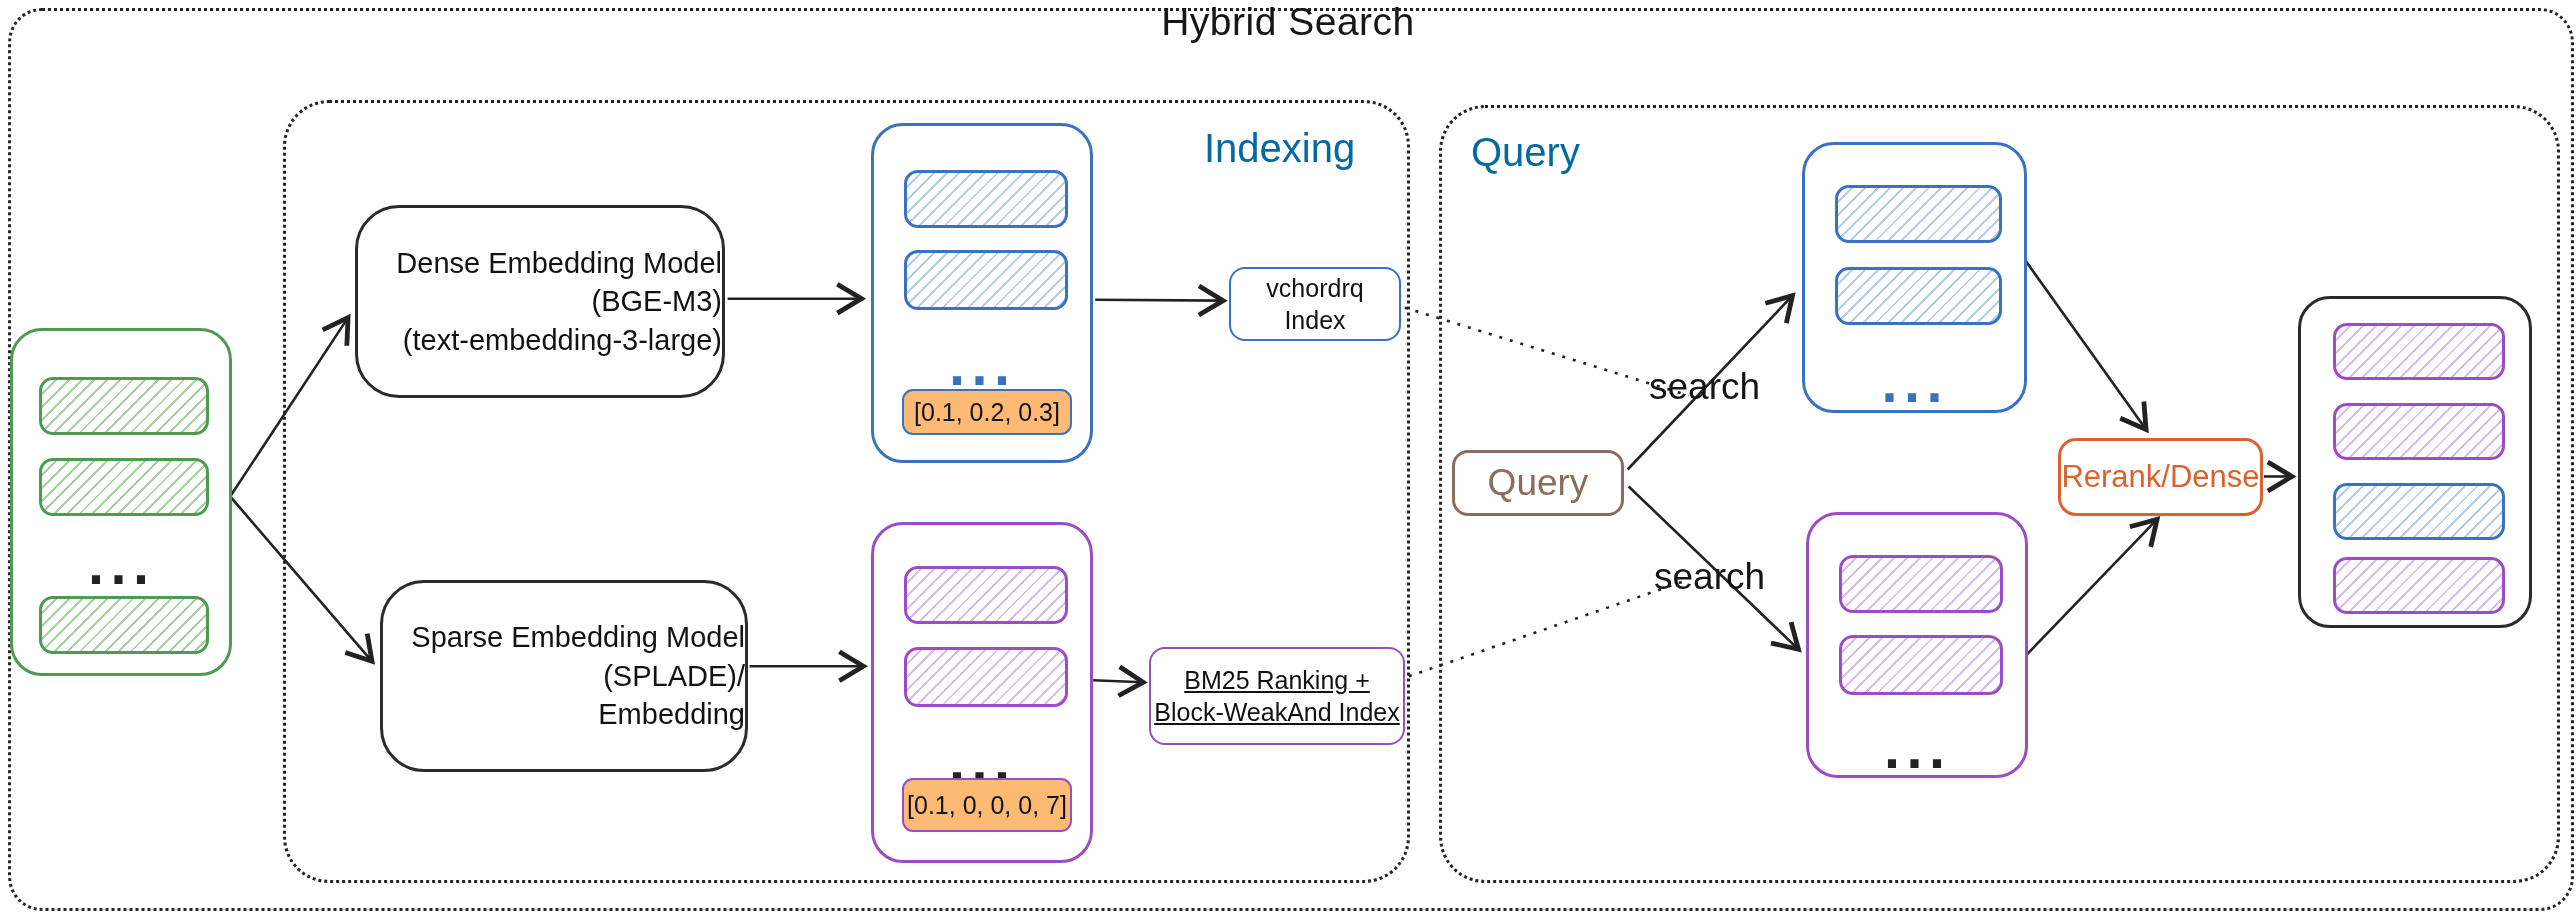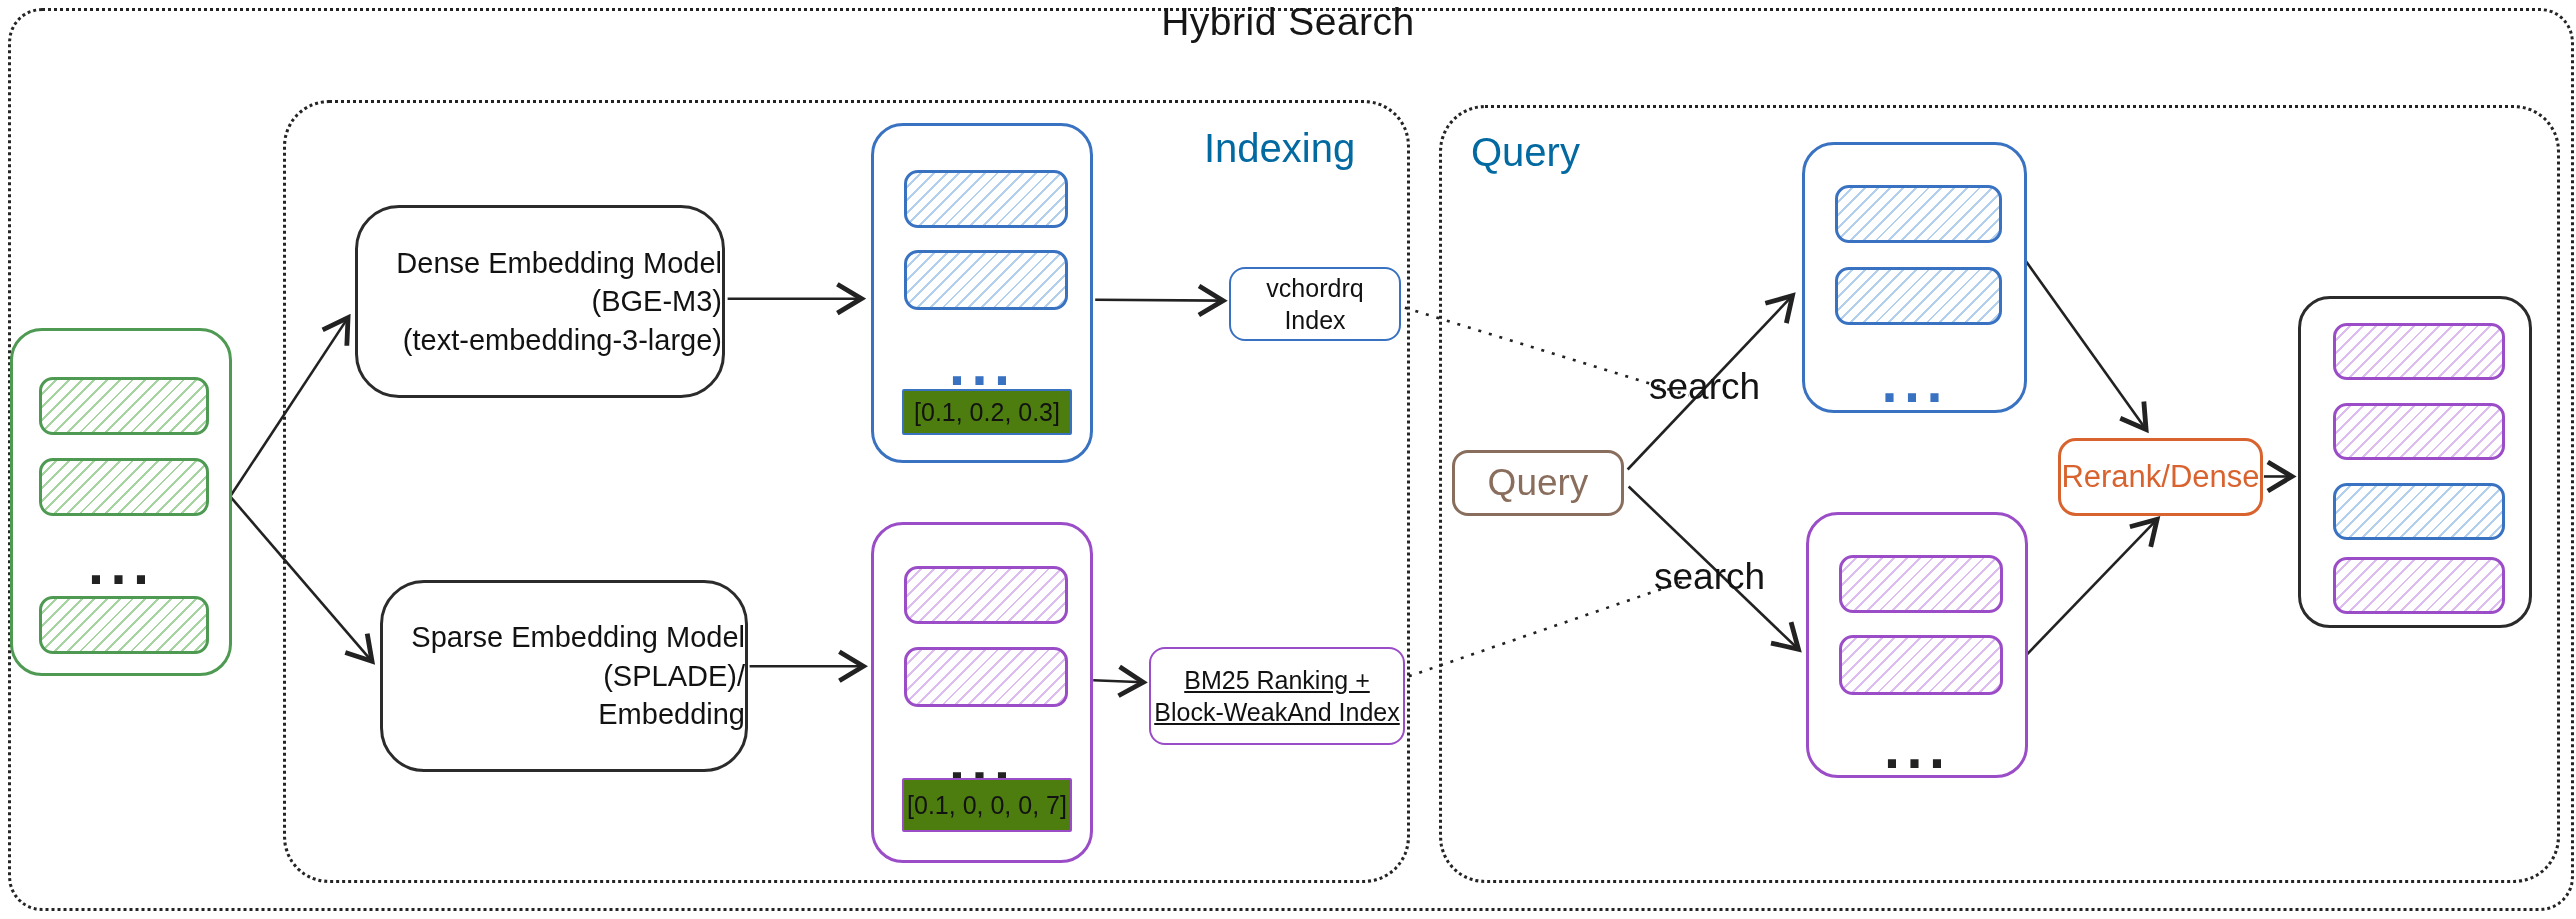--- a/index.html
+++ b/index.html
@@ -50,22 +50,22 @@
     border:3px solid var(--c-purple,#9b4dc8);
     background-image:repeating-linear-gradient(135deg,var(--c-purple_hatch,#ddbcf0) 0 2px,rgba(0,0,0,0) 2px 9px);
   }
   .dots{
     position:absolute;left:0;width:100%;text-align:center;
     font-weight:900;font-size:46px;letter-spacing:5px;line-height:0.25;color:#222;
     font-family:"DejaVu Sans", sans-serif;
   }
   .dots.blue{color:var(--c-blue,#3a72c2);}
   .vector{
-    position:absolute;background:#4d7c0f;display:flex;align-items:center;justify-content:center;
-    font-size:25px;color:#121212;box-sizing:border-box;border-radius:2px;
+    position:absolute;background:#fdba74;display:flex;align-items:center;justify-content:center;
+    font-size:25px;color:#121212;box-sizing:border-box;border-radius:11px;
   }
   .vector.blue{border:2.5px solid var(--c-blue,#3a72c2);}
   .vector.purple{border:2.5px solid var(--c-purple,#9b4dc8);}
   svg.edges{position:absolute;left:0;top:0;pointer-events:none;}
   .edge{fill:none;stroke:#222;stroke-width:2.6px;}
   .edge.dotted{stroke-dasharray:3 8;}
 </style>
 </head>
 <body>
 

